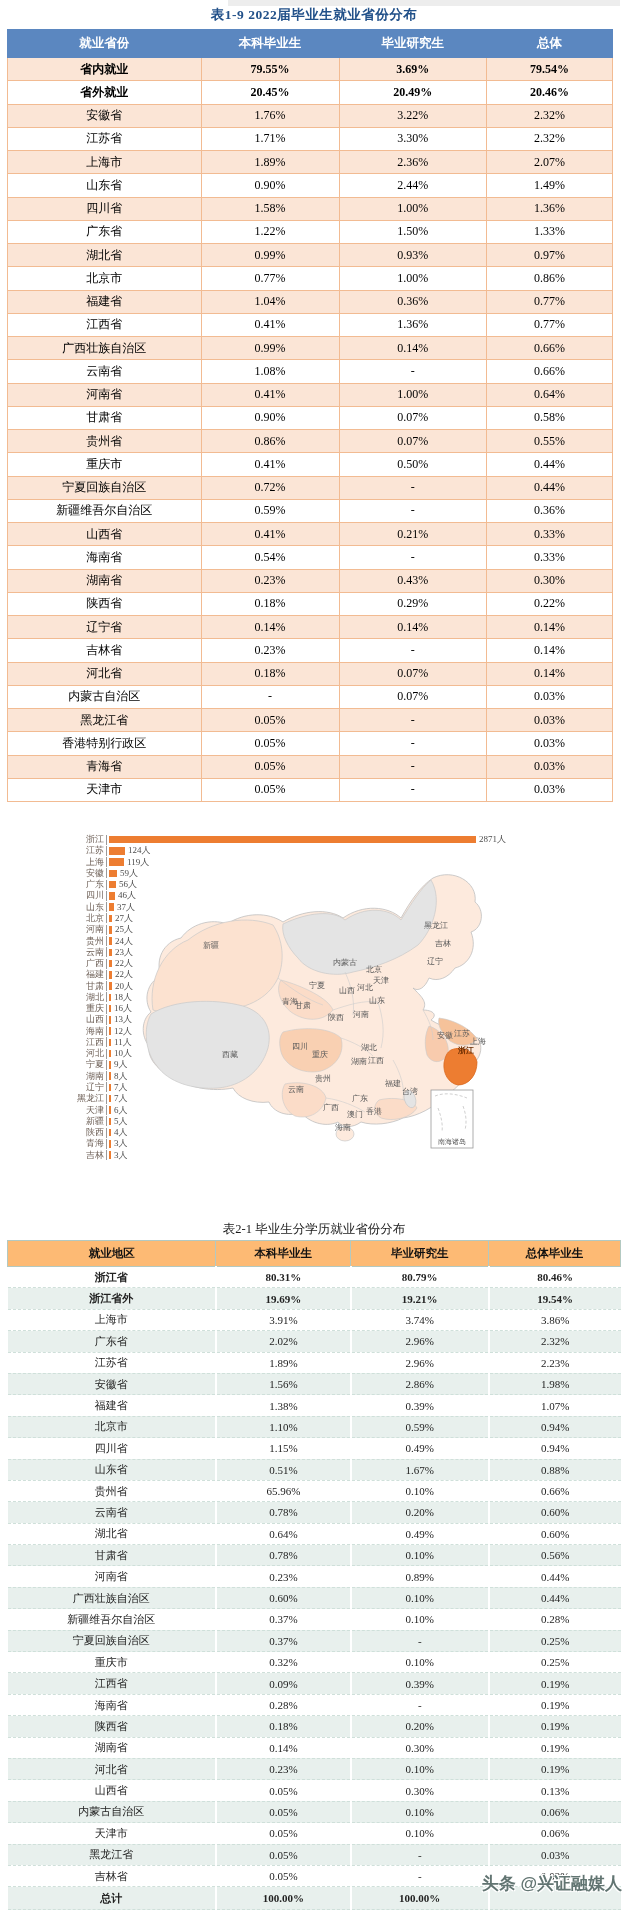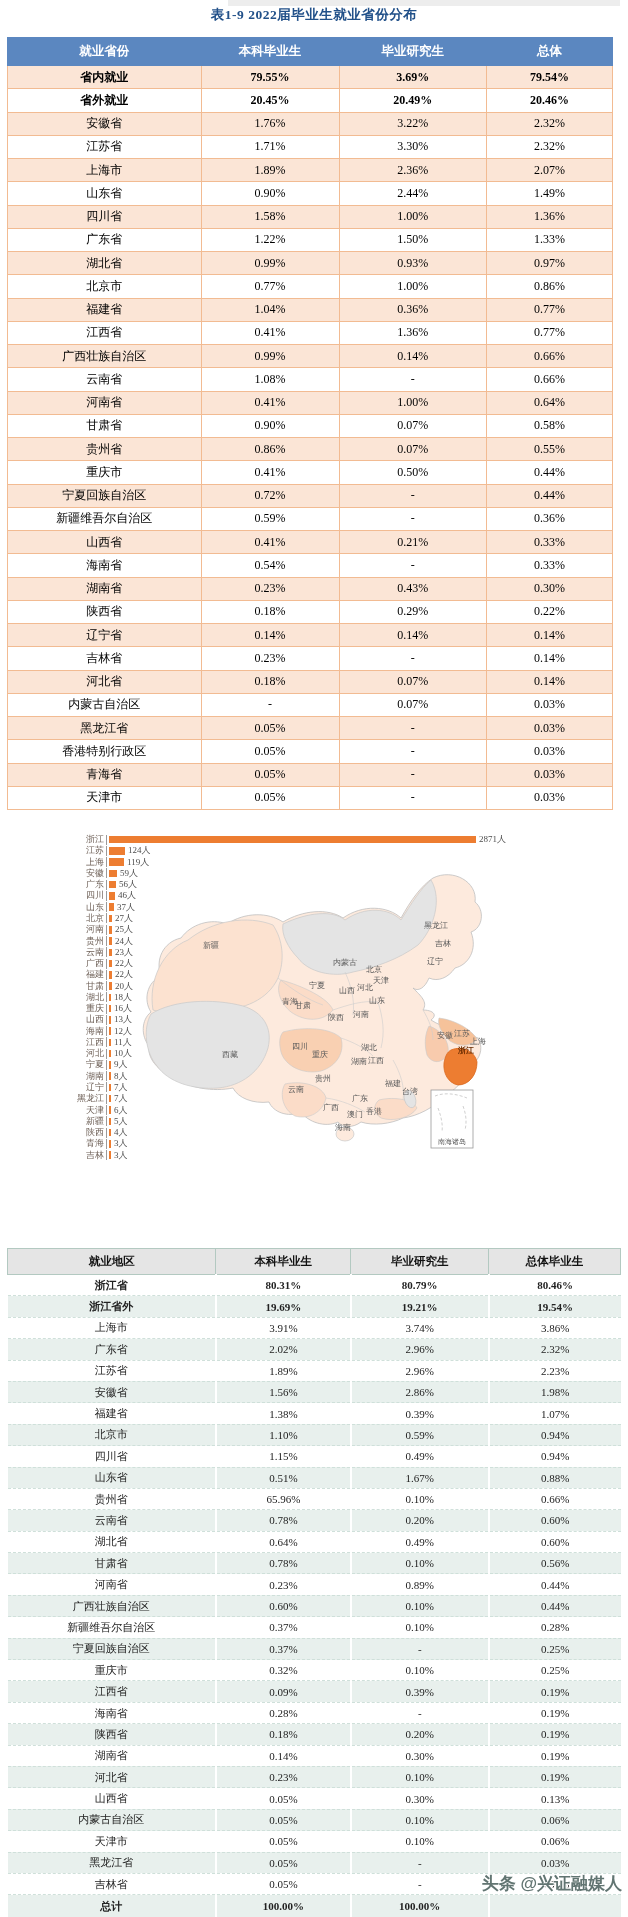--- a/index.html
+++ b/index.html
@@ -4,39 +4,39 @@
 <style>
   html,body{margin:0;padding:0;background:#fff;}
   #page{position:relative;width:628px;height:1917px;background:#ffffff;overflow:hidden;
         font-family:"Liberation Serif","DejaVu Serif",serif;color:#000;}
   .abs{position:absolute;}
   
   .tbl-title{width:628px;text-align:center;font-weight:bold;font-size:13.5px;color:#215089;letter-spacing:.5px;}
   .fig-caption{width:628px;text-align:center;font-size:12.5px;color:#1a1a1a;}
   .t2-title{width:628px;text-align:center;font-size:12.5px;color:#1a1a1a;}
   
-  table{border-collapse:collapse;table-layout:fixed;margin-top:8px;}
+  table{border-collapse:collapse;table-layout:fixed;}
   #table1{width:606px;font-size:12px;}
   #table1 th{background:#5b87c0;color:#fff;font-weight:bold;font-size:12.5px;height:25px;border:1px solid #5b87c0;}
   #table1 td{height:22.25px;text-align:center;border:1px solid #f2bb92;padding:0;}
   #table1 tbody tr:nth-child(odd) td{background:#fbe5d6;}
   #table1 tbody tr:nth-child(even) td{background:#ffffff;}
   #table1 tr.bold td{font-weight:bold;}
   #table1 col.c0{width:32%;} #table1 col.c1{width:22.8%;} #table1 col.c2{width:24.4%;} #table1 col.c3{width:20.8%;}
   
   #map-wrap{left:133px;top:860px;width:492px;height:302px;}
   #bars{left:58px;top:834px;width:470px;}
   .brow{display:flex;align-items:center;height:11.28px;}
   .blabel{display:inline-block;width:46px;text-align:right;font-size:9px;color:#6e6057;padding-right:2px;flex:0 0 46px;}
   .bar{height:7.5px;background:#ed7d31;flex:0 0 auto;}
   .bax{width:0;height:10px;border-left:1px solid #9a9a9a;margin-right:1px;flex:0 0 1px;}
   .bval{font-size:9px;color:#4d4d4d;margin-left:3px;white-space:nowrap;font-family:Liberation Serif, serif;}
   
   #table2{width:614px;font-size:11px;color:#222;}
-  #table2 th{background:#e5e5e5;color:#111;font-weight:bold;font-size:11.5px;height:23px;border:1px solid #b3c9c1;}
+  #table2 th{background:#fdba74;color:#111;font-weight:bold;font-size:11.5px;height:23px;border:1px solid #b3c9c1;}
   #table2 td{height:20.4px;text-align:center;border-bottom:1px dashed #cfe0da;border-left:2px solid #ffffff;padding:0;}
   #table2 td:first-child{border-left:none;}
   #table2 tbody tr:nth-child(even) td{background:#e8f0ed;}
   #table2 tbody tr:nth-child(odd) td{background:#ffffff;}
   #table2 tr.bold td{font-weight:bold;}
   #table2 tr.total td{background:#b3c9c1;font-weight:bold;height:22px;}
   #table2 col.c0{width:34%;} #table2 col.c1{width:22%;} #table2 col.c2{width:22.5%;} #table2 col.c3{width:21.5%;}
   
   #watermark{right:6px;top:1872px;font-family:"Liberation Sans","DejaVu Sans",sans-serif;
     font-weight:bold;font-size:17px;color:#627572;
@@ -520,20 +520,21 @@
       <div class="brow">
         <span class="blabel">吉林</span>
         <span class="bax"></span>
         <div class="bar" style="width: 2px; background: rgb(237, 125, 49);"></div>
         <span class="bval">3人</span>
       </div>
     </div>
 
   <div class="abs fig-caption" style="top:1250px;left:0;">图2-5 毕业生就业地区流向</div>
 
+  <div class="abs t2-title" style="top:1221px;left:0;">表2-1 毕业生分学历就业省份分布</div>
 
   <table id="table2" class="abs" style="left:7px;top:1240px;">
     <colgroup>
         <col class="c0">
         <col class="c1">
         <col class="c2">
         <col class="c3">
       </colgroup>
     <thead>
         <tr id="t2-head">

